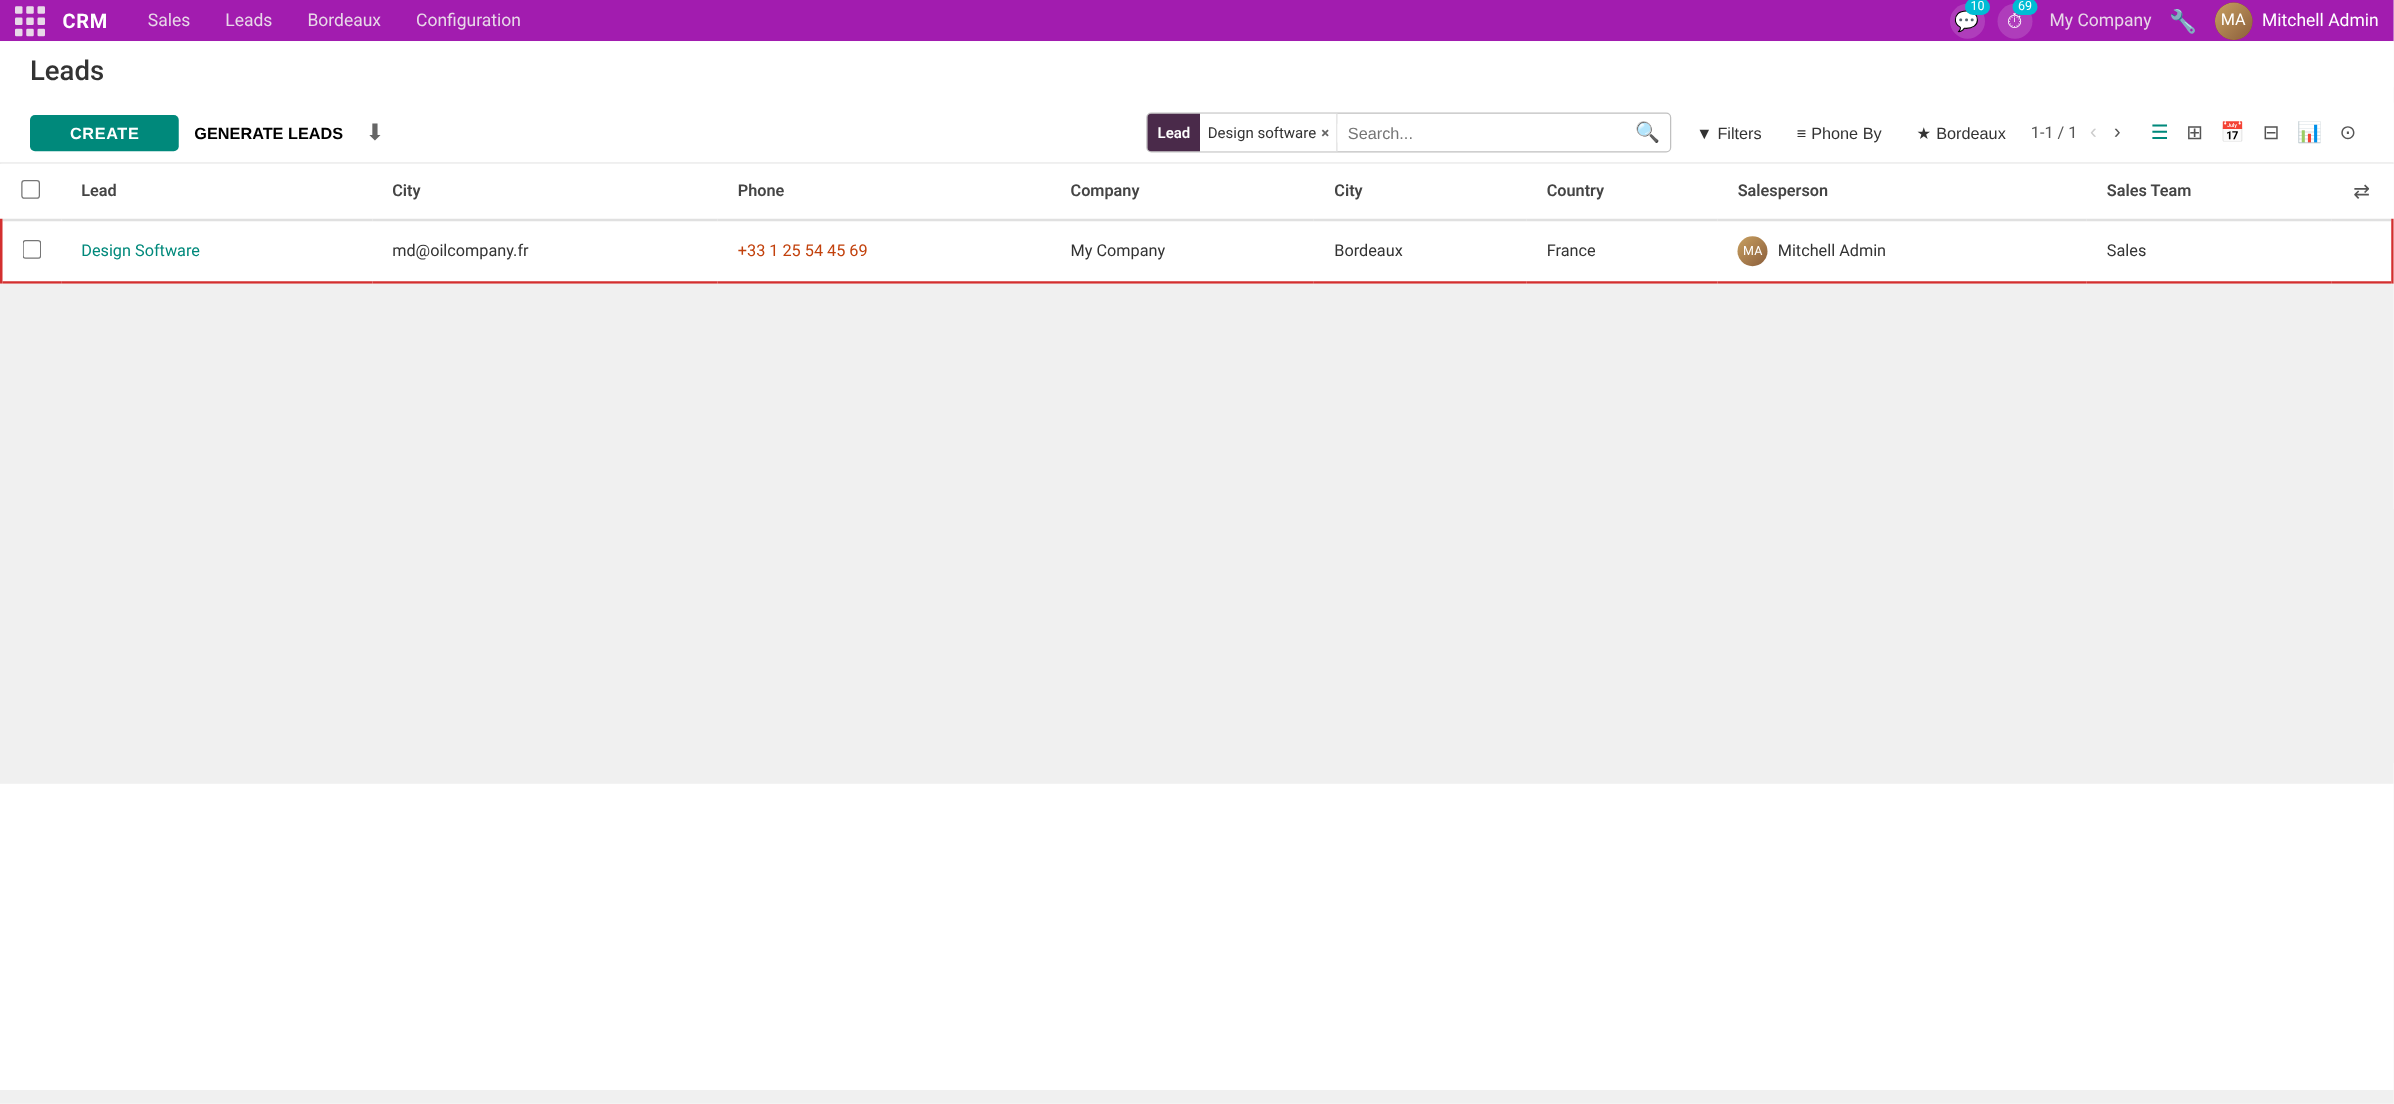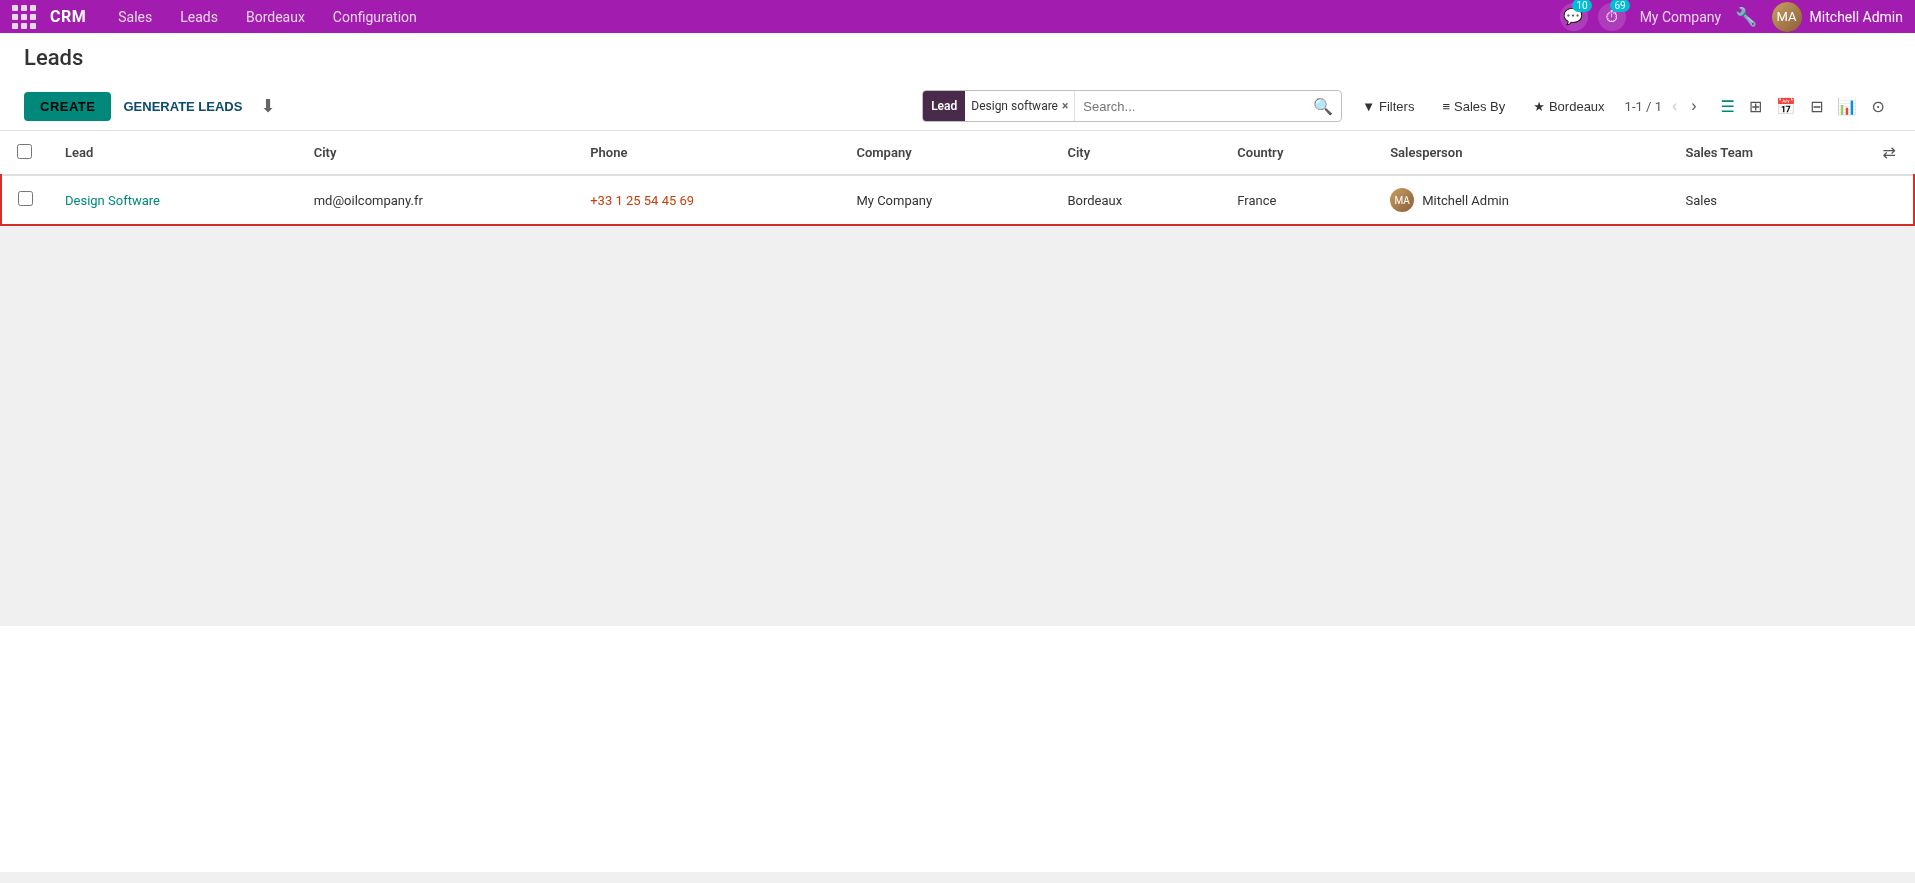--- a/index.html
+++ b/index.html
@@ -142,33 +142,33 @@
       gap: 10px;
     }
     .toolbar-left {
       display: flex;
       align-items: center;
       gap: 8px;
       flex: 1;
     }
     .btn-create {
       background: #00897b;
+      color: #ffffff;
+      border: none;
+      border-radius: 4px;
+      padding: 7px 32px;
+      font-size: 13px;
+      font-weight: 700;
+      cursor: pointer;
+      letter-spacing: 0.5px;
+    }
+    .btn-generate {
+      background: none;
+      border: none;
       color: #000000;
-      border: none;
-      border-radius: 4px;
-      padding: 7px 16px;
-      font-size: 13px;
-      font-weight: 700;
-      cursor: pointer;
-      letter-spacing: 0.5px;
-    }
-    .btn-generate {
-      background: none;
-      border: none;
-      color: #0c4a6e;
       font-size: 13px;
       font-weight: 600;
       cursor: pointer;
       padding: 7px 4px;
     }
     .btn-download {
       background: none;
       border: none;
       color: #666;
       font-size: 18px;
@@ -447,21 +447,21 @@
         </button>
       </div>
 
       <div class="filter-group">
         <button class="filter-btn">
           <span>▼</span>
           <span>Filters</span>
         </button>
         <button class="filter-btn">
           <span>≡</span>
-          <span>Sales By</span>
+          <span>Phone By</span>
         </button>
         <button class="filter-btn">
           <span>★</span>
           <span>Bordeaux</span>
         </button>
       </div>
 
       <div class="pagination">
         <span>1-1 / 1</span>
         <button class="pag-arrow disabled">‹</button>

